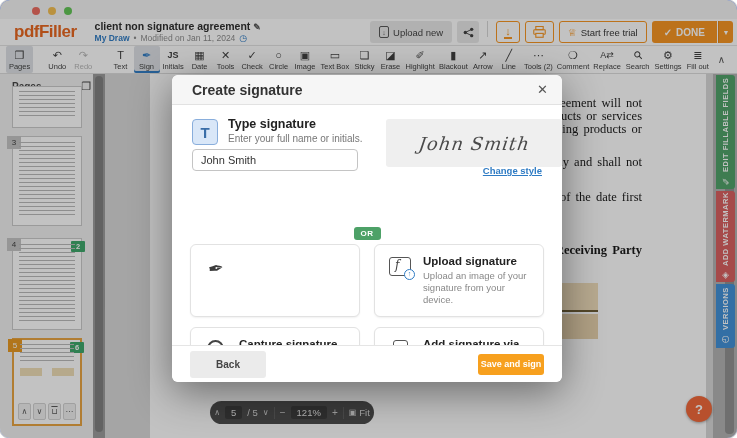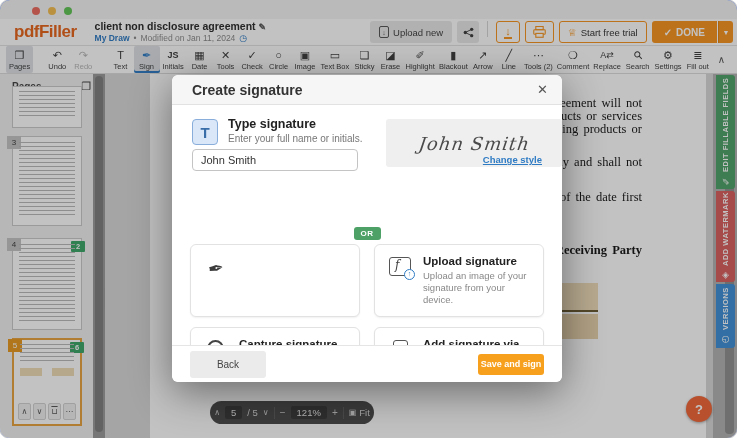--- a/index.html
+++ b/index.html
@@ -127,21 +127,21 @@
             border-radius:4px; color:#3A6EA8; font-size:15px; font-weight:bold; display:flex; align-items:center; justify-content:center; }
   .t-texts { margin-left:38px; }
   .t-title { font-size:12.5px; font-weight:bold; color:#222; }
   .t-sub { font-size:10px; color:#777; margin-top:2px; }
   .t-input { position:absolute; left:2px; top:32px; width:166px; height:22px; border:1px solid #C4C4C4; border-radius:4px;
              font-size:11px; color:#333; padding:0 8px; font-family:"Liberation Sans",sans-serif; }
   .t-preview { position:absolute; left:196px; top:2px; width:176px; height:48px; background:#EFEFEF; border-radius:3px;
                display:flex; align-items:center; justify-content:center; }
   .t-preview span { font-family:"DejaVu Serif", serif; font-style:italic; font-size:18px; color:#4a4a4a;
                     transform:skewX(-8deg); letter-spacing:1px; }
-  .change-style { position:absolute; right:2px; top:37px; font-size:9.5px; font-weight:bold; color:#2E7BC4;
+  .change-style { position:absolute; right:2px; top:48px; font-size:9.5px; font-weight:bold; color:#2E7BC4;
                   text-decoration:underline; cursor:pointer; }
 
   .or-row { margin-top:78px; text-align:center; height:14px; }
   .or-badge { display:inline-block; background:#4DA167; color:#fff; font-size:8px; font-weight:bold;
               padding:2px 7px; border-radius:3px; letter-spacing:0.5px; }
 
   .cards { margin-top:8px; display:grid; grid-template-columns:1fr 1fr; gap:10px 14px; }
   .card { background:#fff; border:1px solid #E2E2E2; border-radius:6px; box-shadow:0 1px 2px rgba(0,0,0,.06);
           padding:10px 10px 10px 12px; display:flex; gap:10px; align-items:flex-start; cursor:pointer; min-height:48px; }
   .card-icon { width:26px; flex:0 0 26px; display:flex; align-items:center; justify-content:center; margin-top:2px; }
@@ -156,41 +156,41 @@
   .ic-cam { position:relative; width:20px; height:24px; }
   .ic-cam .lens { position:absolute; left:1px; top:0; width:17px; height:17px; border:2px solid #444; border-radius:50%; background:#fff; }
   .ic-cam .pupil { position:absolute; left:7px; top:6px; width:6px; height:6px; border-radius:50%; background:#3A6EA8; }
   .ic-cam .base { position:absolute; left:3px; bottom:0; width:14px; height:4px; background:#D95D5D; border-radius:0 0 4px 4px; }
   .mini-phone { position:relative; width:15px; height:23px; border:1.5px solid #555; border-radius:3px; background:#fff; }
   .mini-phone .inner { position:absolute; left:2px; top:5px; font-size:8px; line-height:8px; }
   .mini-phone .qr { color:#333; font-size:9px; left:1.5px; top:5px; }
 
   .modal-foot { position:absolute; left:0; bottom:0; width:100%; height:37px; background:#fff; border-top:1px solid #e5e5e5;
                 display:flex; align-items:center; padding:0 18px; z-index:5; border-radius:0 0 6px 6px; }
-  .btn-back { width:76px; height:27px; background:#EBEBEB; border:none; border-radius:3px; font-size:10px; color:#444; cursor:pointer; }
+  .btn-back { width:76px; height:27px; background:#EBEBEB; border:none; border-radius:3px; font-size:10px; color:#444; cursor:pointer;font-weight:bold; }
   .btn-save { margin-left:auto; width:66px; height:21px; background:#F7A01E; border:none; border-radius:3px;
               font-size:9px; font-weight:bold; color:#fff; cursor:pointer; }
 </style>
 </head>
 <body>
 
 <div class="window">
 
   <div class="titlebar">
     <div class="dots">
       <span class="dot" style="background:#ED6A5E"></span>
       <span class="dot" style="background:#F5BF4F"></span>
       <span class="dot" style="background:#61C554"></span>
     </div>
   </div>
 
   <div class="appheader">
     <span class="logo">pdfFiller</span>
     <div class="doc-meta">
-      <div class="doc-title"><span>client non disclosure agreement</span><span class="pencil">✎</span></div>
+      <div class="doc-title"><span>client non signature agreement</span><span class="pencil">✎</span></div>
       <div class="doc-sub">
         <span class="mydocs">My Draw</span>
         <span>•</span>
         <span>Modified on Jan 11, 2024</span>
         <span class="clock">◷</span>
       </div>
     </div>
     <div class="hdr-right">
       <button class="btn btn-gray">
         <span class="pageglyph">↓</span>

